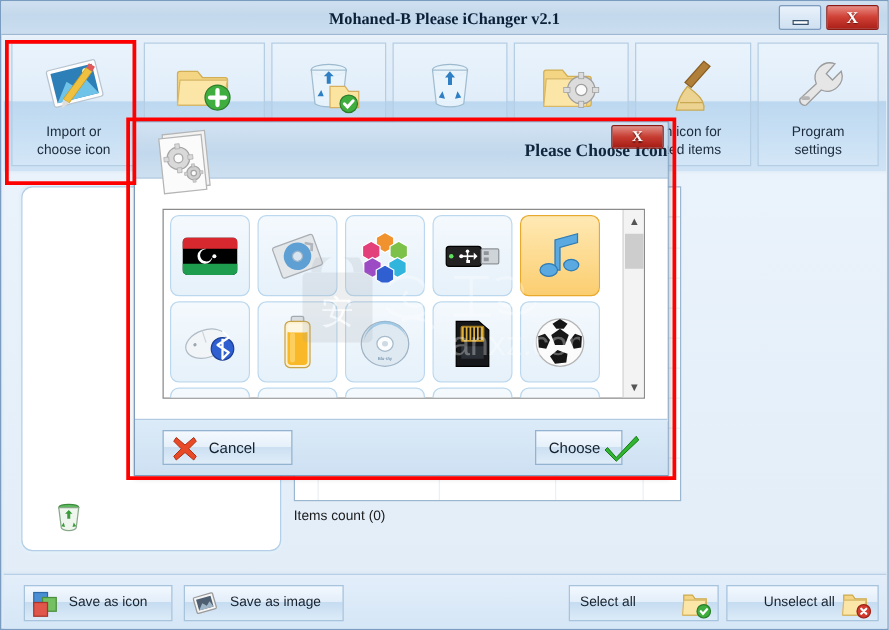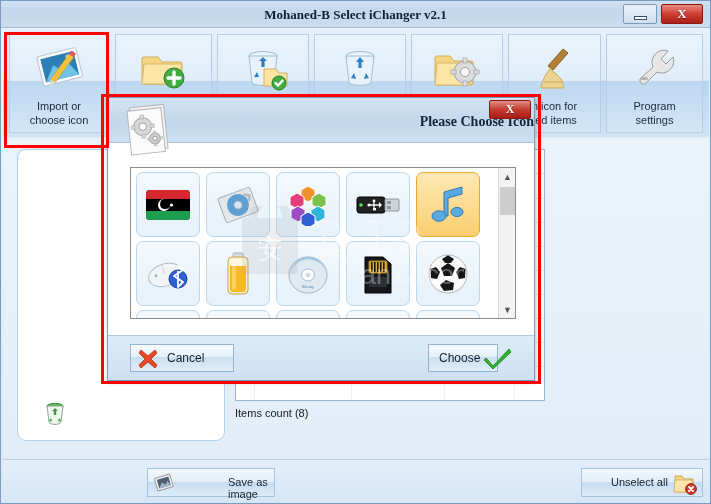--- a/index.html
+++ b/index.html
@@ -228,21 +228,21 @@
     position:absolute; left:238px; top:205px; width:225px; height:105px;
     z-index:55; pointer-events:none; opacity:.33;
   }
 </style>
 </head>
 <body>
 
 <div id="app-window">
 
   <div id="titlebar">
-    <div id="titlebar-text">Mohaned-B Select iChanger v2.1</div>
+    <div id="titlebar-text">Mohaned-B Please iChanger v2.1</div>
     <div class="wbtn" id="btn-minimize">
       <span class="glyph"></span>
     </div>
     <div class="wbtn" id="btn-close">X</div>
   </div>
 
   <div id="toolbar">
 
     <div class="tbtn" style="left:6px;width:100px;">
       <div class="tb-icon">
@@ -362,38 +362,59 @@
       <div class="grid-row" style="top:144px;"></div>
       <div class="grid-row" style="top:168px;"></div>
       <div class="grid-row" style="top:192px;"></div>
       <div class="grid-row" style="top:216px;"></div>
       <div class="grid-col" style="left:18px;"></div>
       <div class="grid-col" style="left:115px;"></div>
       <div class="grid-col" style="left:208px;"></div>
       <div class="grid-col" style="left:278px;"></div>
     </div>
 
-    <div id="items-count">Items count (8)</div>
+    <div id="items-count">Items count (0)</div>
   </div>
 
   <div id="bottombar">
+    <div class="bbtn" style="left:16px;width:119px;">
+      <span class="bb-ic" style="left:6px;">
+        <svg width="21" height="21" viewBox="0 0 21 21">
+          <rect x="1" y="1" width="11" height="11" fill="#4a8fd4" stroke="#2f6aa8"></rect>
+          <rect x="8" y="5" width="11" height="11" fill="#73c163" stroke="#4a8f3d"></rect>
+          <rect x="1" y="9" width="11" height="11" fill="#e0564a" stroke="#a8362c"></rect>
+        </svg>
+      </span>
+      <span class="bb-label" style="left:35px;">Save as icon</span>
+    </div>
 
     <div class="bbtn" style="left:144px;width:128px;">
       <span class="bb-ic" style="left:6px;">
         <svg width="21" height="21" viewBox="0 0 21 21">
           <g transform="rotate(-16 10 10)">
             <rect x="2" y="3" width="16" height="13" rx="1" fill="#f5f5f5" stroke="#9a9a9a"></rect>
             <rect x="4" y="5" width="12" height="9" fill="#4d5f70"></rect>
             <path d="M4 14 l4 -5 3 3 3 -3 2 5 Z" fill="#9fb6c8"></path>
           </g>
         </svg>
       </span>
-      <span class="bb-label" style="left:36px;margin-left:44px;">Save as image</span>
-    </div>
-
+      <span class="bb-label" style="left:36px;">Save as image</span>
+    </div>
+
+    <div class="bbtn" style="left:452px;width:120px;">
+      <span class="bb-label" style="left:8px;">Select all</span>
+      <span class="bb-ic" style="left:89px;">
+        <svg width="24" height="22" viewBox="0 0 24 22">
+          <path d="M2 3 h7 l2 3 h9 v13 H2 Z" fill="#f3d583" stroke="#cda94f"></path>
+          <path d="M2 7 h18 l-3 12 H1 Z" fill="#fbe6a8" stroke="#d8b766"></path>
+          <circle cx="18" cy="16" r="5.4" fill="#3fae3f" stroke="#2c7d2c"></circle>
+          <path d="M15.6 16 l1.8 2 3.2 -3.6" stroke="#fff" stroke-width="1.8" fill="none" stroke-linecap="round"></path>
+        </svg>
+      </span>
+    </div>
 
     <div class="bbtn" style="left:578px;width:122px;">
       <span class="bb-label" style="left:8px;padding-left:21px;">Unselect all</span>
       <span class="bb-ic" style="left:91px;">
         <svg width="24" height="22" viewBox="0 0 24 22">
           <path d="M2 3 h7 l2 3 h9 v13 H2 Z" fill="#f3d583" stroke="#cda94f"></path>
           <path d="M2 7 h18 l-3 12 H1 Z" fill="#fbe6a8" stroke="#d8b766"></path>
           <circle cx="18" cy="16" r="5.4" fill="#d43b2e" stroke="#9c2318"></circle>
           <path d="M16 14 l4 4 M20 14 l-4 4" stroke="#fff" stroke-width="1.8" stroke-linecap="round"></path>
         </svg>

